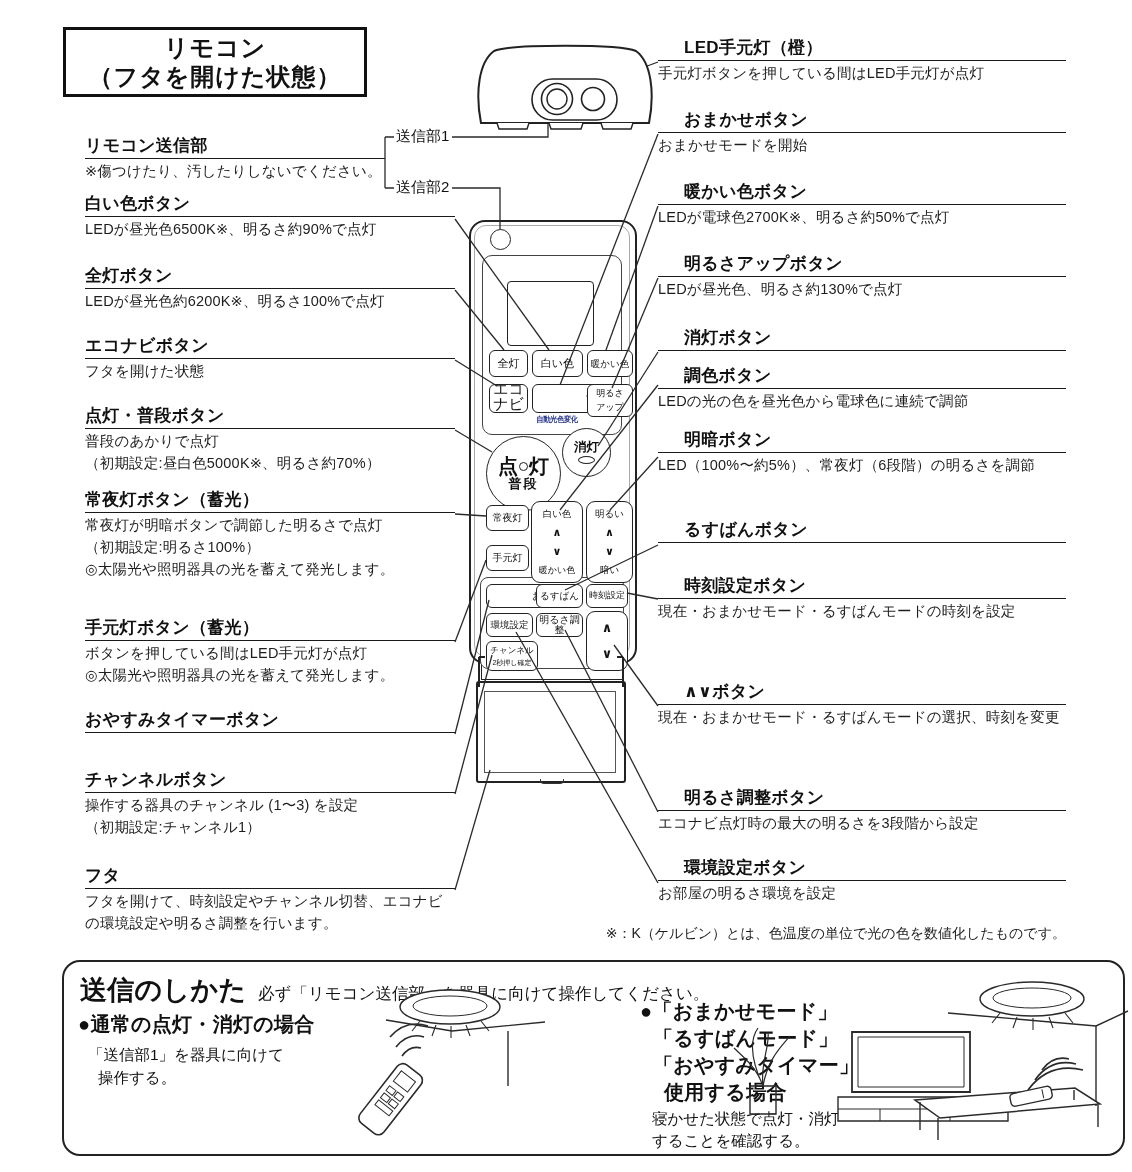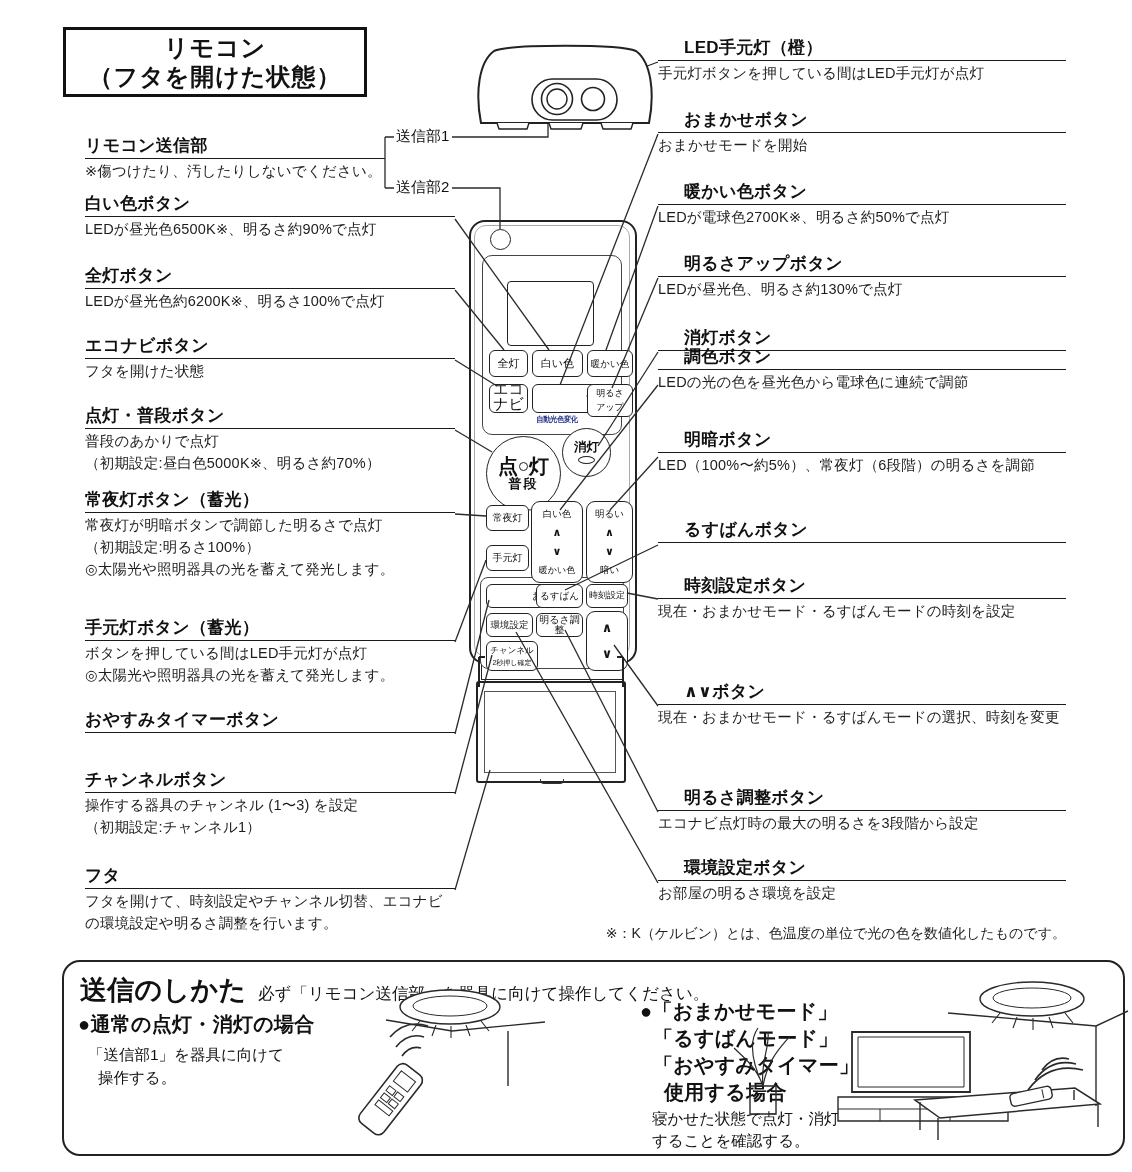--- a/index.html
+++ b/index.html
@@ -131,21 +131,21 @@
     <div class="ch">暖かい色ボタン</div>
     <div class="cl">LEDが電球色2700K※、明るさ約50%で点灯</div>
   </div>
   <div class="rc" style="top:253px;">
     <div class="ch">明るさアップボタン</div>
     <div class="cl">LEDが昼光色、明るさ約130%で点灯</div>
   </div>
   <div class="rc" style="top:327px;">
     <div class="ch">消灯ボタン</div>
   </div>
-  <div class="rc" style="top:346px;">
+  <div class="rc" style="top:365px;">
     <div class="ch">調色ボタン</div>
     <div class="cl">LEDの光の色を昼光色から電球色に連続で調節</div>
   </div>
   <div class="rc" style="top:429px;">
     <div class="ch">明暗ボタン</div>
     <div class="cl">LED（100%〜約5%）、常夜灯（6段階）の明るさを調節</div>
   </div>
   <div class="rc" style="top:575px;">
     <div class="ch">時刻設定ボタン</div>
     <div class="cl">現在・おまかせモード・るすばんモードの時刻を設定</div>

